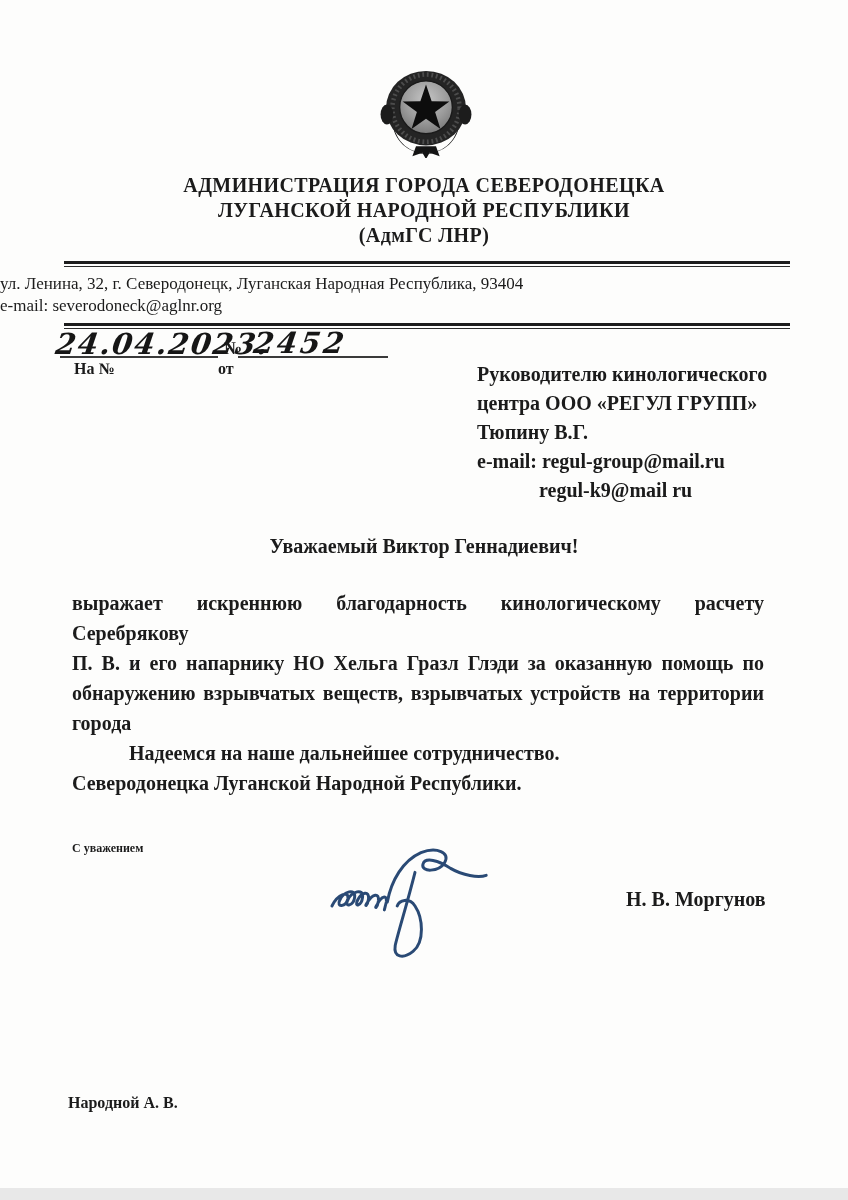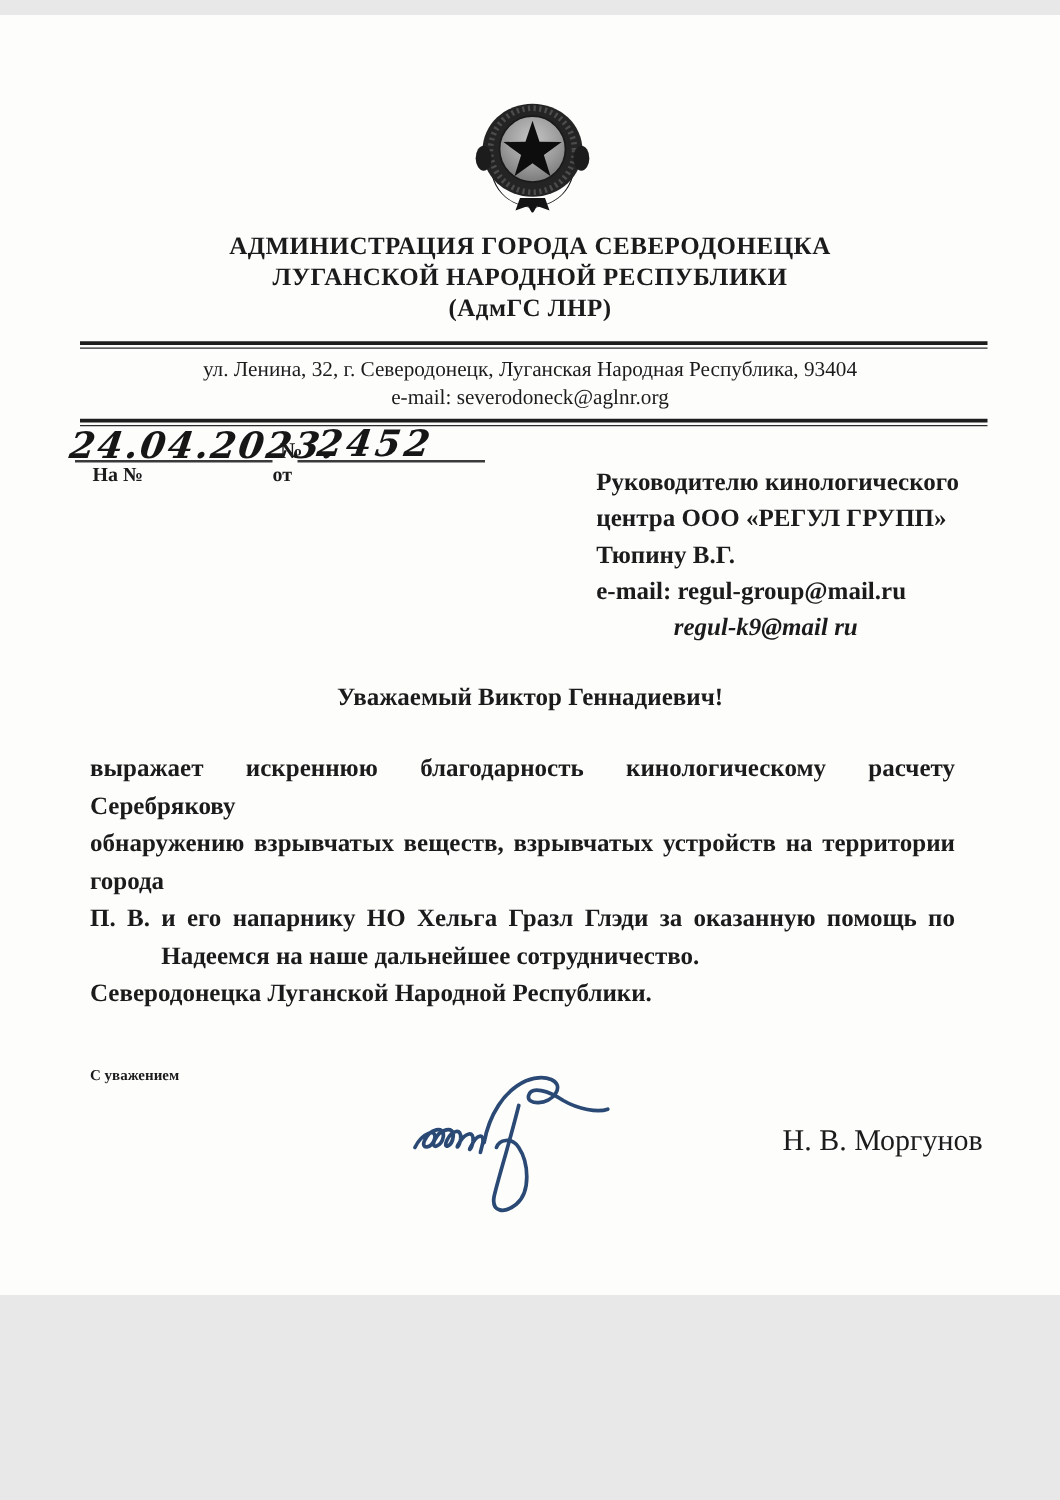--- a/index.html
+++ b/index.html
@@ -1,20 +1,20 @@
 <!DOCTYPE html>
 <html><head>
 <meta charset="utf-8">
 <style>
   html, body { margin: 0; padding: 0; background: #e8e8e8; }
   .page {
     position: relative;
     width: 848px;
-    height: 1024px;
-    margin: 12px auto;
+    height: 1188px;
+    margin: 0 auto;
     background: #fdfdfc;
     color: #1b1b1b;
     font-family: "Liberation Serif", serif;
     overflow: hidden;
   }
   .abs { position: absolute; }
 
   
   .emblem { left: 376px; top: 62px; width: 100px; height: 96px; }
   .org-block {
@@ -28,21 +28,20 @@
   .rule {
     left: 64px; width: 726px; height: 0;
     border-top: 3px solid #1d1d1d;
     border-bottom: 1px solid #2a2a2a;
     padding-top: 2px;
   }
   .rule-1 { top: 261px; }
   .rule-2 { top: 323px; }
   .address-block {
     left: 0; right: 0; top: 273px;
-    text-align: center;
     font-size: 17px;
     line-height: 22px;
     font-weight: normal;
   }
 
   
   .handwritten {
     font-family: "DejaVu Serif", serif;
     font-style: italic;
     font-weight: bold;
@@ -58,40 +57,40 @@
   .ref-ul-2 { left: 238px; top: 356px; width: 150px; }
   .ref-label { font-size: 16px; font-weight: bold; }
   .ref-label-na { left: 74px; top: 360px; }
   .ref-label-ot { left: 218px; top: 360px; }
 
   
   .recipient {
     left: 477px; top: 360px; width: 310px;
     font-size: 20px; font-weight: bold; line-height: 29px;
   }
-  .recipient .cc-line { padding-left: 62px; font-style: italic; }
+  .recipient .cc-line { padding-left: 62px; }
 
   
   .salutation {
     left: 0; right: 0; top: 535px;
     text-align: center;
     font-size: 20px; font-weight: bold;
   }
   .body-text {
     left: 72px; top: 588px; width: 692px;
     font-size: 20px; font-weight: bold; line-height: 30px;
   }
   .body-line { white-space: nowrap; }
   .body-line.just { white-space: normal; text-align: justify; text-align-last: justify; }
   .body-line.ind { text-indent: 57px; }
 
   
   .closing { left: 72px; top: 841px; font-size: 12px; font-weight: bold; }
   .sign-position { left: 72px; top: 888px; font-size: 20px; font-weight: bold; }
-  .sign-name { left: 626px; top: 888px; font-size: 24px; font-weight: normal; }
+  .sign-name { left: 626px; top: 888px; font-size: 20px; font-weight: bold; }
   .signature-svg { left: 326px; top: 842px; width: 178px; height: 122px; }
 
   
   .executor { left: 68px; top: 1094px; font-size: 16px; font-weight: bold; }
 </style>
 </head>
 <body>
 
 <div class="page">
 
@@ -146,22 +145,22 @@
     <div>центра ООО «РЕГУЛ ГРУПП»</div>
     <div>Тюпину В.Г.</div>
     <div>e-mail: regul-group@mail.ru</div>
     <div class="cc-line">regul-k9@mail ru</div>
   </div>
 
   <div class="abs salutation">Уважаемый Виктор Геннадиевич!</div>
 
   <div class="abs body-text">
     <div class="body-line just">выражает искреннюю благодарность кинологическому расчету Серебрякову</div>
+    <div class="body-line just">П. В. и его напарнику НО Хельга Гразл Глэди за оказанную помощь по</div>
     <div class="body-line just">обнаружению взрывчатых веществ, взрывчатых устройств на территории города</div>
-    <div class="body-line just">П. В. и его напарнику НО Хельга Гразл Глэди за оказанную помощь по</div>
     <div class="body-line ind">Надеемся на наше дальнейшее сотрудничество.</div>
     <div class="body-line">Северодонецка Луганской Народной Республики.</div>
   </div>
 
   <div class="abs closing">С уважением</div>
 
   <svg class="abs signature-svg" viewBox="0 0 180 122" aria-hidden="true">
     <g fill="none" stroke="#2a4a75" stroke-width="3" stroke-linecap="round" stroke-linejoin="round">
       <path d="M6,64 C12,52 24,48 22,57 C20,65 10,66 14,58 C18,49 30,46 29,55 C28,64 18,66 22,58 C26,49 38,46 37,55 C36,64 28,66 32,58 C36,50 44,48 43,57 C42,64 38,66 42,60 C47,52 54,50 53,59 C52,66 48,68 52,62 C56,54 62,52 61,60 L59,68"></path>
       <path d="M62,60 C66,38 78,18 96,10 C112,4 126,10 120,20 C114,30 96,30 98,22 C100,14 114,18 126,26 C138,33 154,36 162,33"></path>

